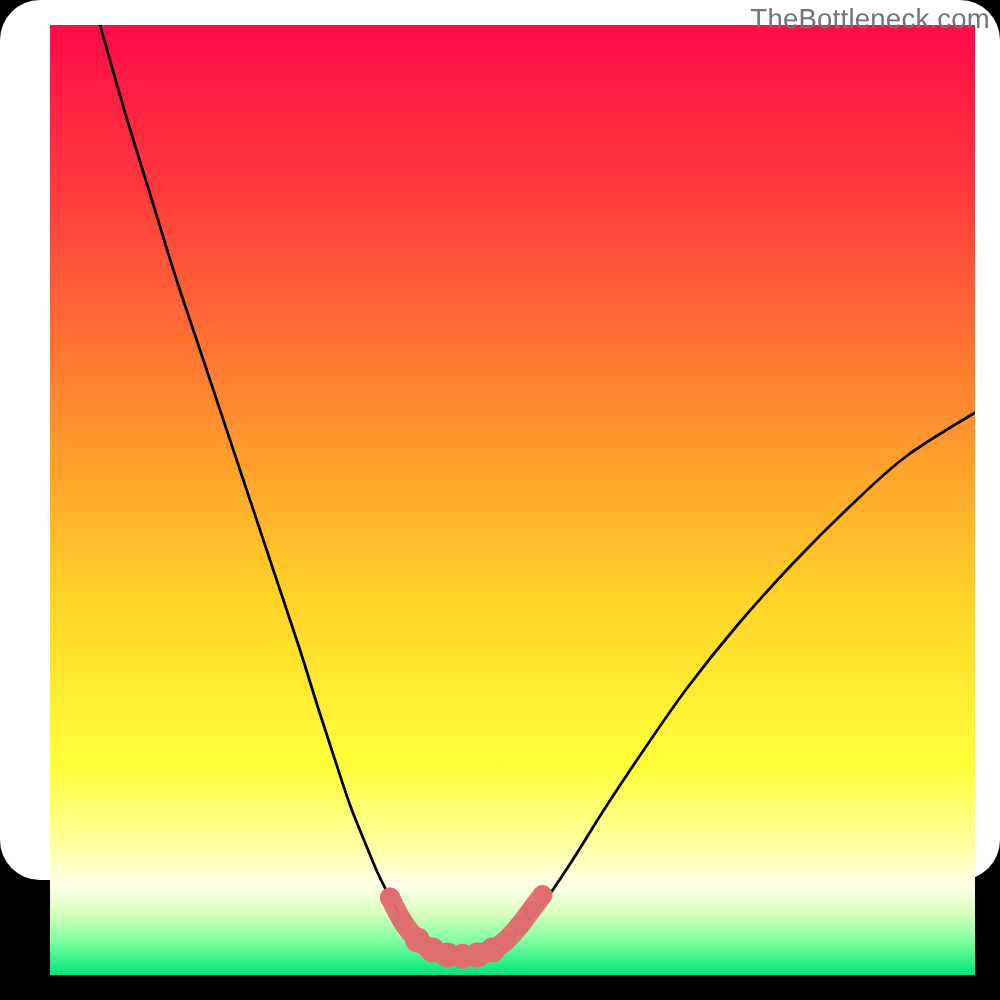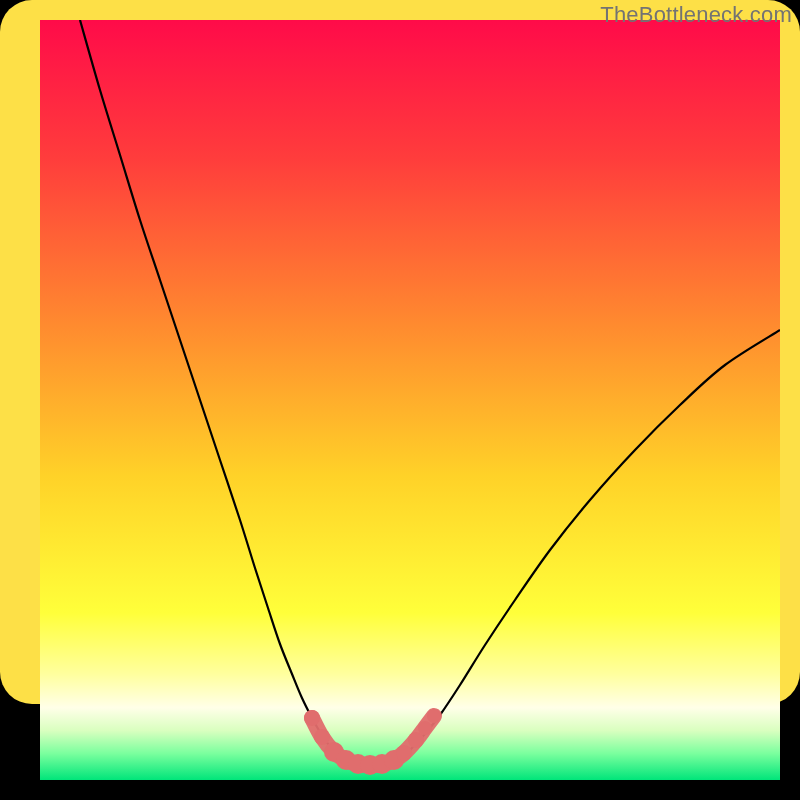--- a/index.html
+++ b/index.html
@@ -8,21 +8,21 @@
     width: 800px;
     height: 800px;
     background: #000;
     overflow: hidden;
     font-family: Arial, Helvetica, sans-serif;
   }
   .frame {
     position: absolute;
     left: 0; top: 0;
     width: 800px; height: 704px;
-    background: #fde047;
+    background: #ffffff;
     border-radius: 32px;
   }
   .plot {
     position: absolute;
     left: 40px;
     top: 20px;
     width: 740px;
     height: 760px;
     overflow: visible;
   }

